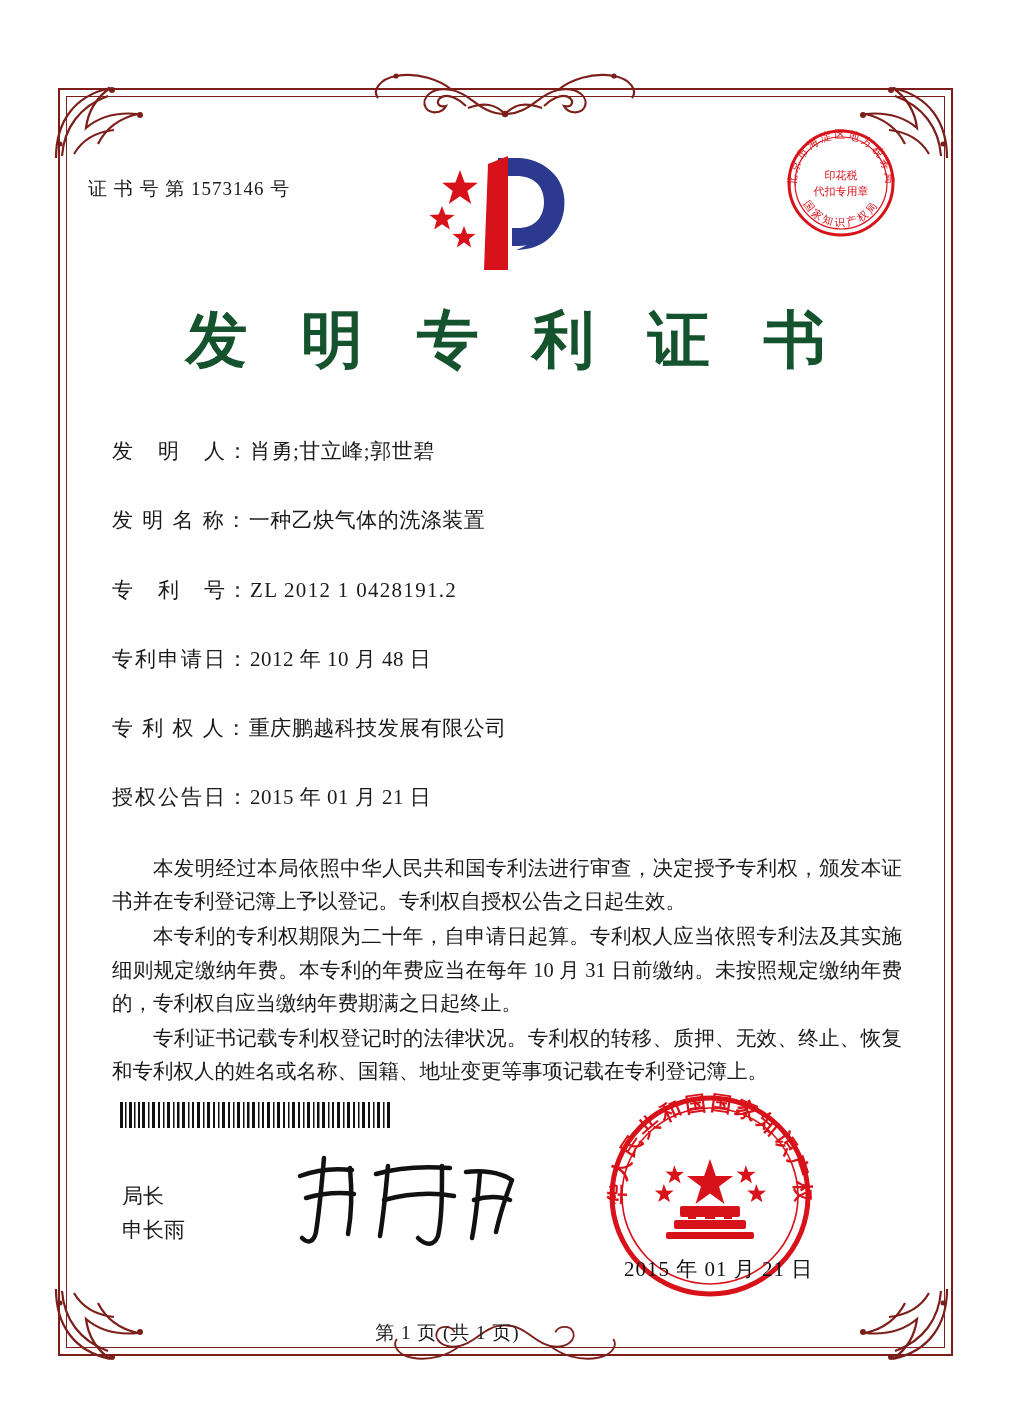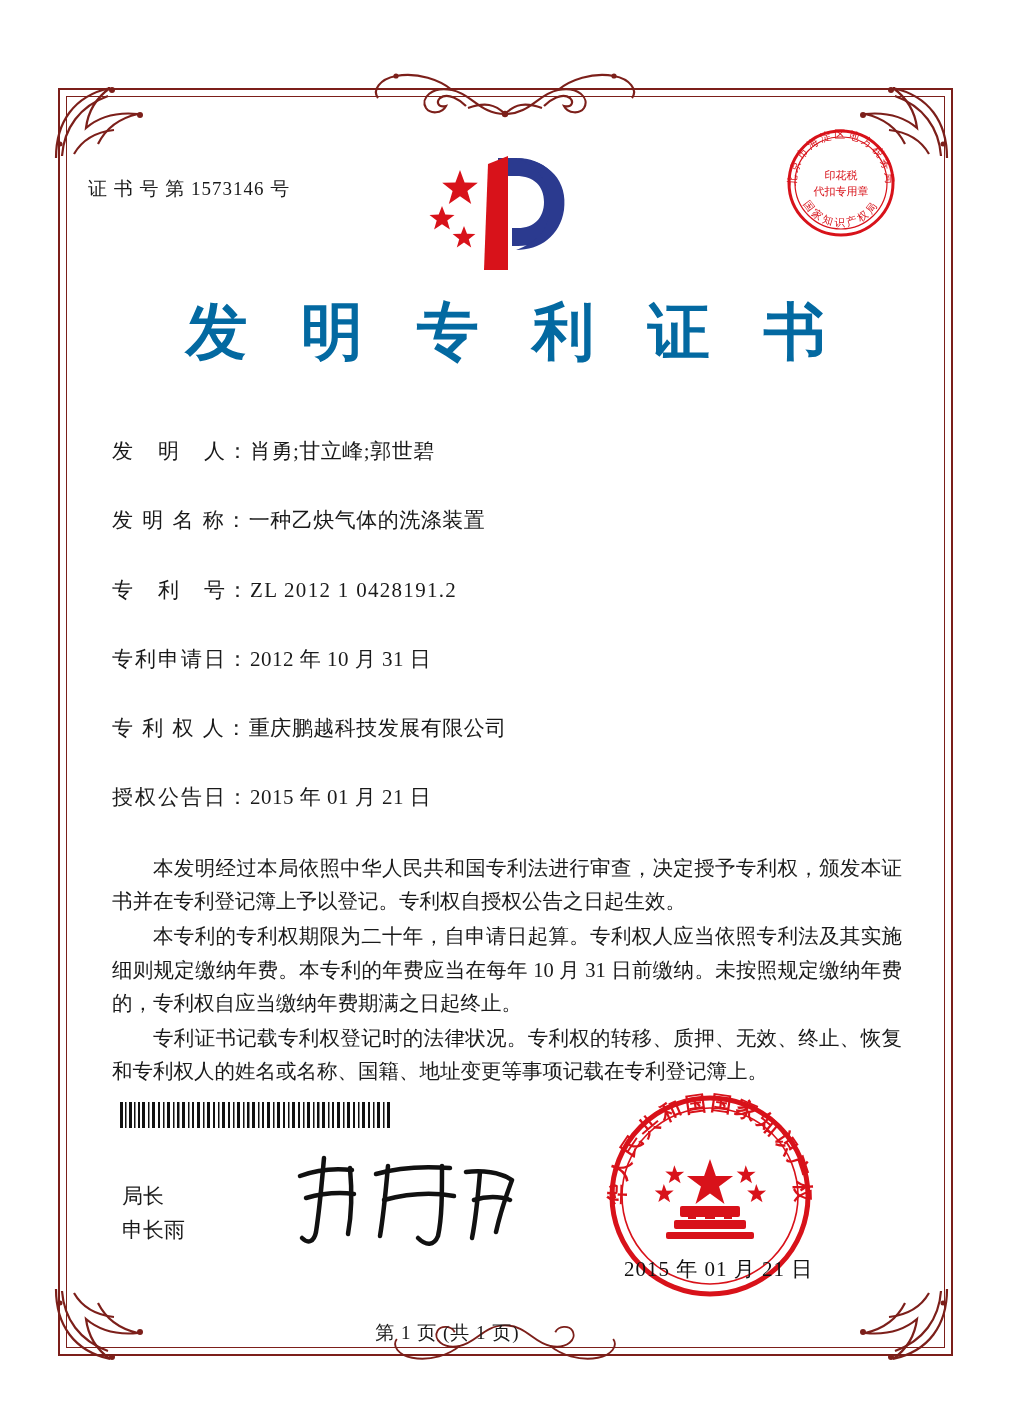--- a/index.html
+++ b/index.html
@@ -97,29 +97,29 @@
     top: 124px;
     width: 118px;
     height: 118px;
   }
   .tax-stamp svg { width: 100%; height: 100%; display: block; }
 
   
   .cert-title {
     position: absolute;
     left: 0;
-    top: 290px;
+    top: 298px;
     width: 1011px;
     text-align: center;
     font-size: 62px;
     font-weight: bold;
     letter-spacing: 16px;
     text-indent: 16px;
     font-family: "DejaVu Serif", "Liberation Serif", serif;
-    color: #0369a1;
+    color: #14532d;
   }
 
   
   .fields {
     position: absolute;
     left: 112px;
     top: 438px;
     width: 790px;
   }
   .field-row {
@@ -344,21 +344,21 @@
   <div class="field-row">
     <span class="field-label lbl-spread-5">发　明　人：</span><span class="field-value">肖勇;甘立峰;郭世碧</span>
   </div>
   <div class="field-row">
     <span class="field-label lbl-spread-5">发 明 名 称：</span><span class="field-value">一种乙炔气体的洗涤装置</span>
   </div>
   <div class="field-row">
     <span class="field-label lbl-spread-5">专　利　号：</span><span class="field-value mono-ish">ZL 2012 1 0428191.2</span>
   </div>
   <div class="field-row">
-    <span class="field-label lbl-spread-5">专利申请日：</span><span class="field-value">2012 年 10 月 31 日</span>
+    <span class="field-label lbl-spread-5">专利申请日：</span><span class="field-value">2012 年 10 月 48 日</span>
   </div>
   <div class="field-row">
     <span class="field-label lbl-spread-5">专 利 权 人：</span><span class="field-value">重庆鹏越科技发展有限公司</span>
   </div>
   <div class="field-row">
     <span class="field-label lbl-spread-5">授权公告日：</span><span class="field-value">2015 年 01 月 21 日</span>
   </div>
 </div>
 
 <div class="body-text">

